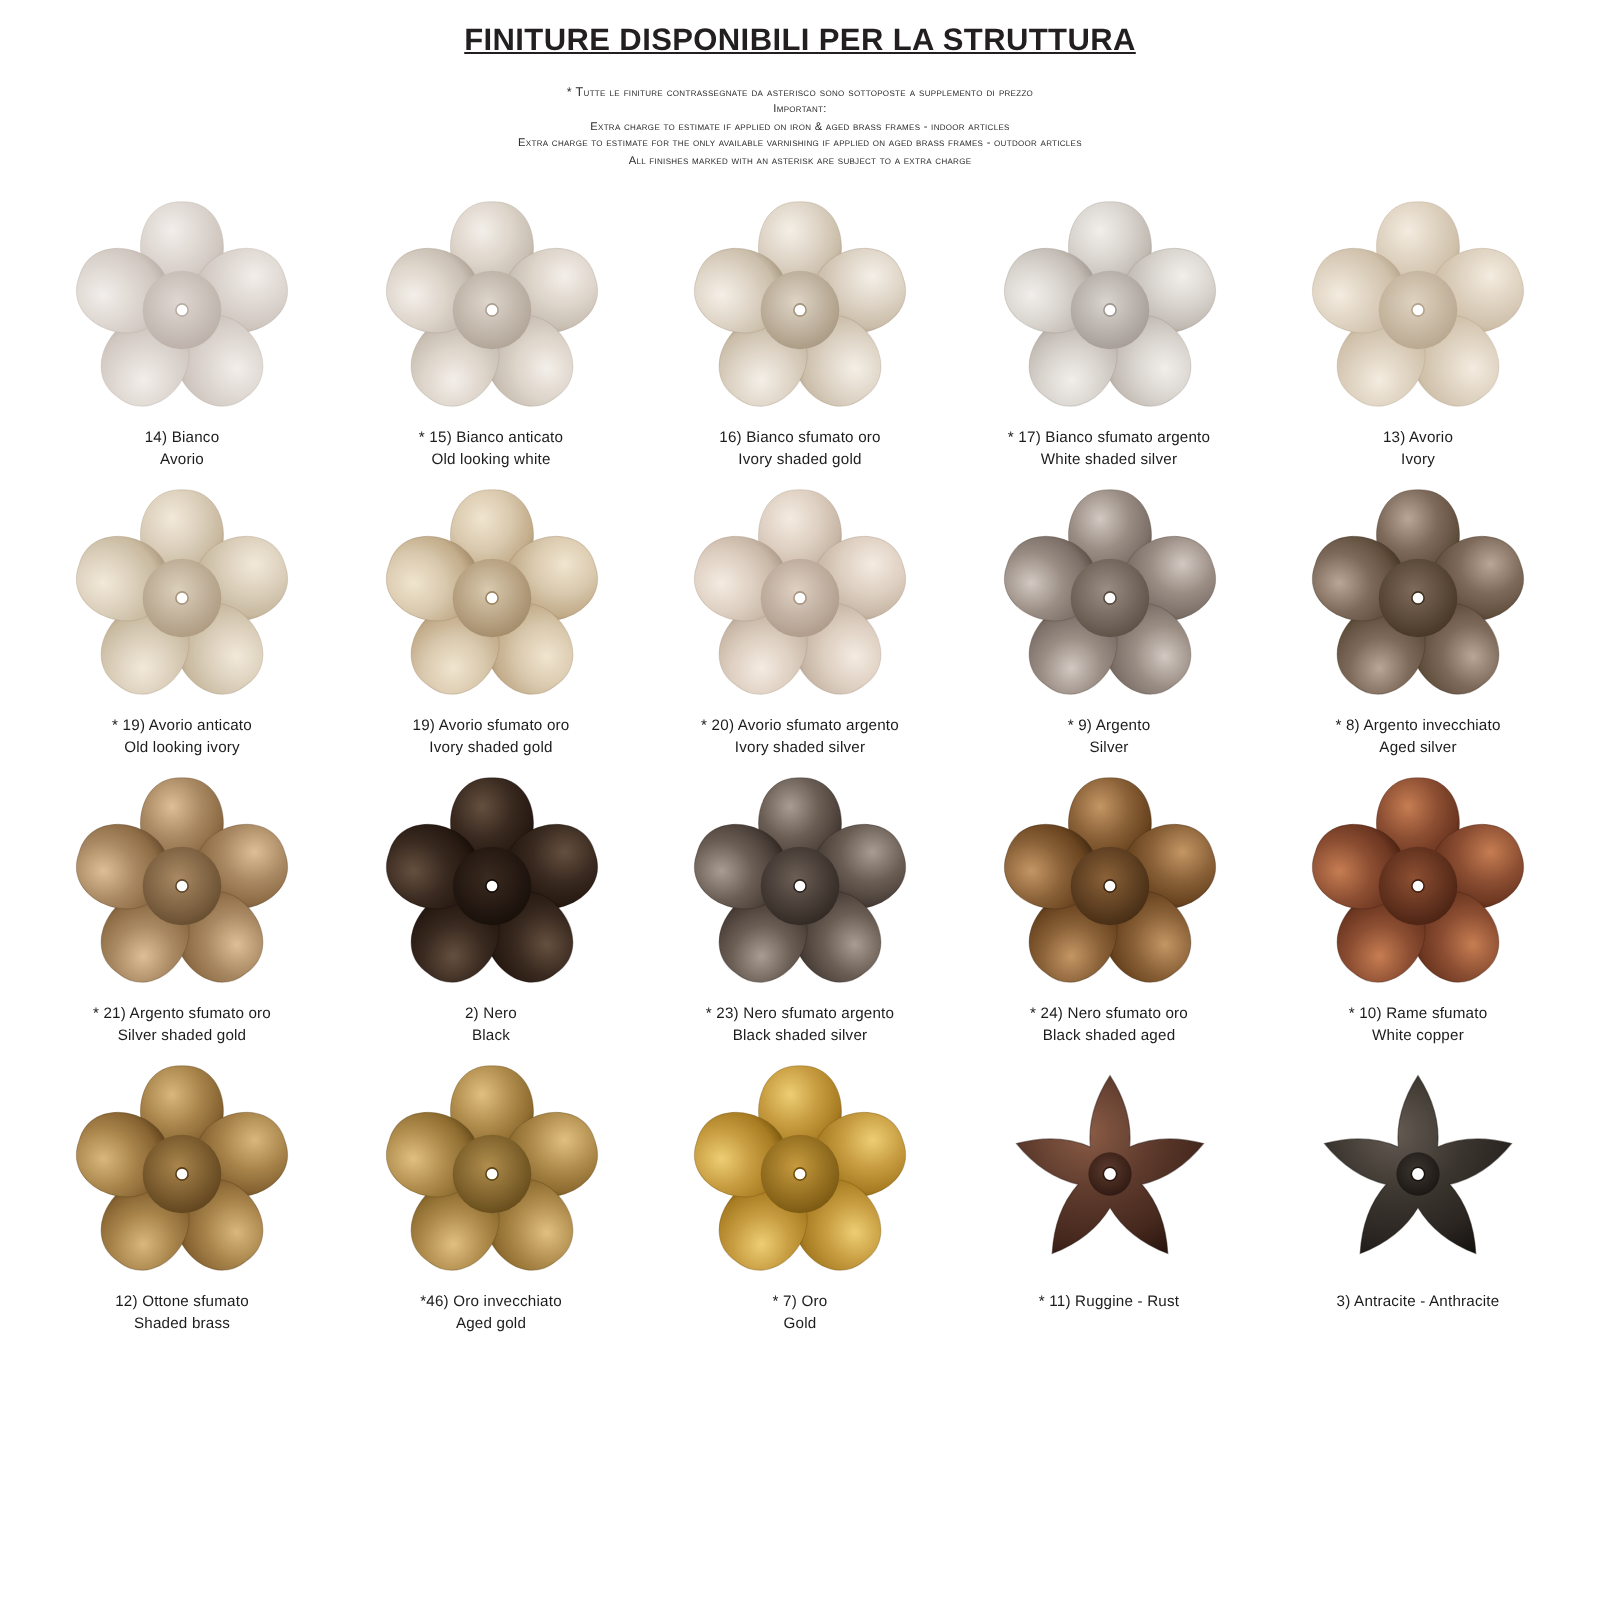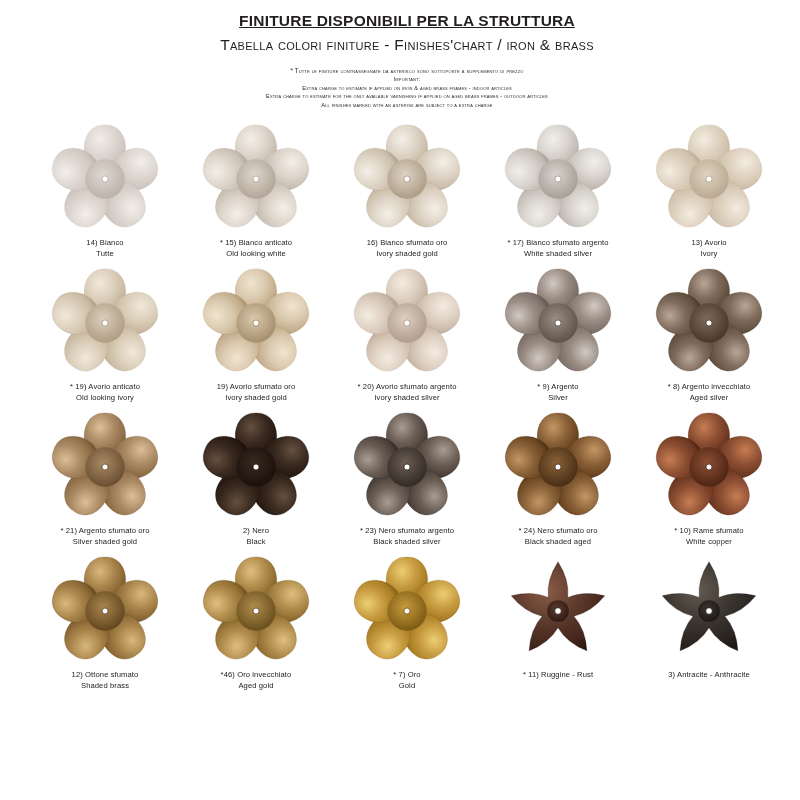--- a/index.html
+++ b/index.html
@@ -12,21 +12,21 @@
     background: #ffffff;
     font-family: "Liberation Sans", sans-serif;
     color: #231f20;
     overflow: hidden;
   }
   .page {
     width: 800px;
     height: 800px;
     position: relative;
     box-sizing: border-box;
-    padding: 8px 16px 0 30px;
+    padding: 8px 16px 0 16px;
   }
 
   
   .title-main {
     text-align: center;
     font-weight: bold;
     font-size: 15.5px;
     letter-spacing: 0.2px;
     text-decoration: underline;
     margin: 4px 0 2px 0;
@@ -105,21 +105,20 @@
   svg.flower {
     display: block;
   }
 </style>
 </head>
 <body>
 
 <div class="page">
 
   <div class="title-main">FINITURE DISPONIBILI PER LA STRUTTURA</div>
-  <div class="title-sub">Tabella colori finiture - Finishes'chart / iron &amp; brass</div>
 
   <div class="notes">
     <div>* Tutte le finiture contrassegnate da asterisco sono sottoposte a supplemento di prezzo</div>
     <div class="note-important">Important:</div>
     <div class="note-important">Extra charge to estimate if applied on iron &amp; aged brass frames - indoor articles</div>
     <div class="note-important">Extra charge to estimate for the only available varnishing if applied on aged brass frames - outdoor articles</div>
     <div class="note-important">All finishes marked with an asterisk are subject to a extra charge</div>
   </div>
 
   <div class="grid">
@@ -169,21 +168,21 @@
                 <path d="M 77.6335575687742 59.27050983124843 C 106.3835575687742 58.02050983124843 105.1335575687742 108.02050983124843 77.6335575687742 104.77050983124843 C 50.133557568774194 108.02050983124843 48.883557568774194 58.02050983124843 77.6335575687742 59.27050983124843 Z" fill="url(#g0_2)" stroke="#b7aca4" stroke-width="0.5" stroke-opacity="0.35" transform="rotate(144 77.6335575687742 84.27050983124843)"></path>
                 <path d="M 42.366442431225806 59.27050983124843 C 71.1164424312258 58.02050983124843 69.8664424312258 108.02050983124843 42.366442431225806 104.77050983124843 C 14.866442431225803 108.02050983124843 13.61644243122581 58.02050983124843 42.366442431225806 59.27050983124843 Z" fill="url(#g0_3)" stroke="#b7aca4" stroke-width="0.5" stroke-opacity="0.35" transform="rotate(216 42.366442431225806 84.27050983124843)"></path>
                 <path d="M 31.468304511145394 25.729490168751568 C 60.21830451114539 24.479490168751568 58.9683045111454 74.47949016875157 31.468304511145394 71.22949016875157 C 3.9683045111453907 74.47949016875157 2.718304511145398 24.479490168751568 31.468304511145394 25.729490168751568 Z" fill="url(#g0_4)" stroke="#b7aca4" stroke-width="0.5" stroke-opacity="0.35" transform="rotate(288 31.468304511145394 50.72949016875157)"></path>
                 <circle cx="60" cy="60" r="20" fill="url(#g0_c)"></circle>
                 <circle cx="60" cy="60" r="3.1" fill="#ffffff" stroke="#b7aca4" stroke-width="0.8"></circle>
               </g>
             </svg>
           </div>
         <div class="caption">
           <span class="ln">14) Bianco</span>
-          <span class="ln">Tutte</span>
+          <span class="ln">Avorio</span>
         </div>
       </div>
       <div class="cell">
         <div class="swatch-wrap">
             <svg class="flower" width="118" height="118" viewBox="0 0 120 120">
               <defs>
                 <radialGradient id="g1_0" cx="38%" cy="32%" r="78%">
                   <stop offset="0%" stop-color="#f3efe9"></stop>
                   <stop offset="45%" stop-color="#ded5cb"></stop>
                   <stop offset="78%" stop-color="#c9bfb3"></stop>

